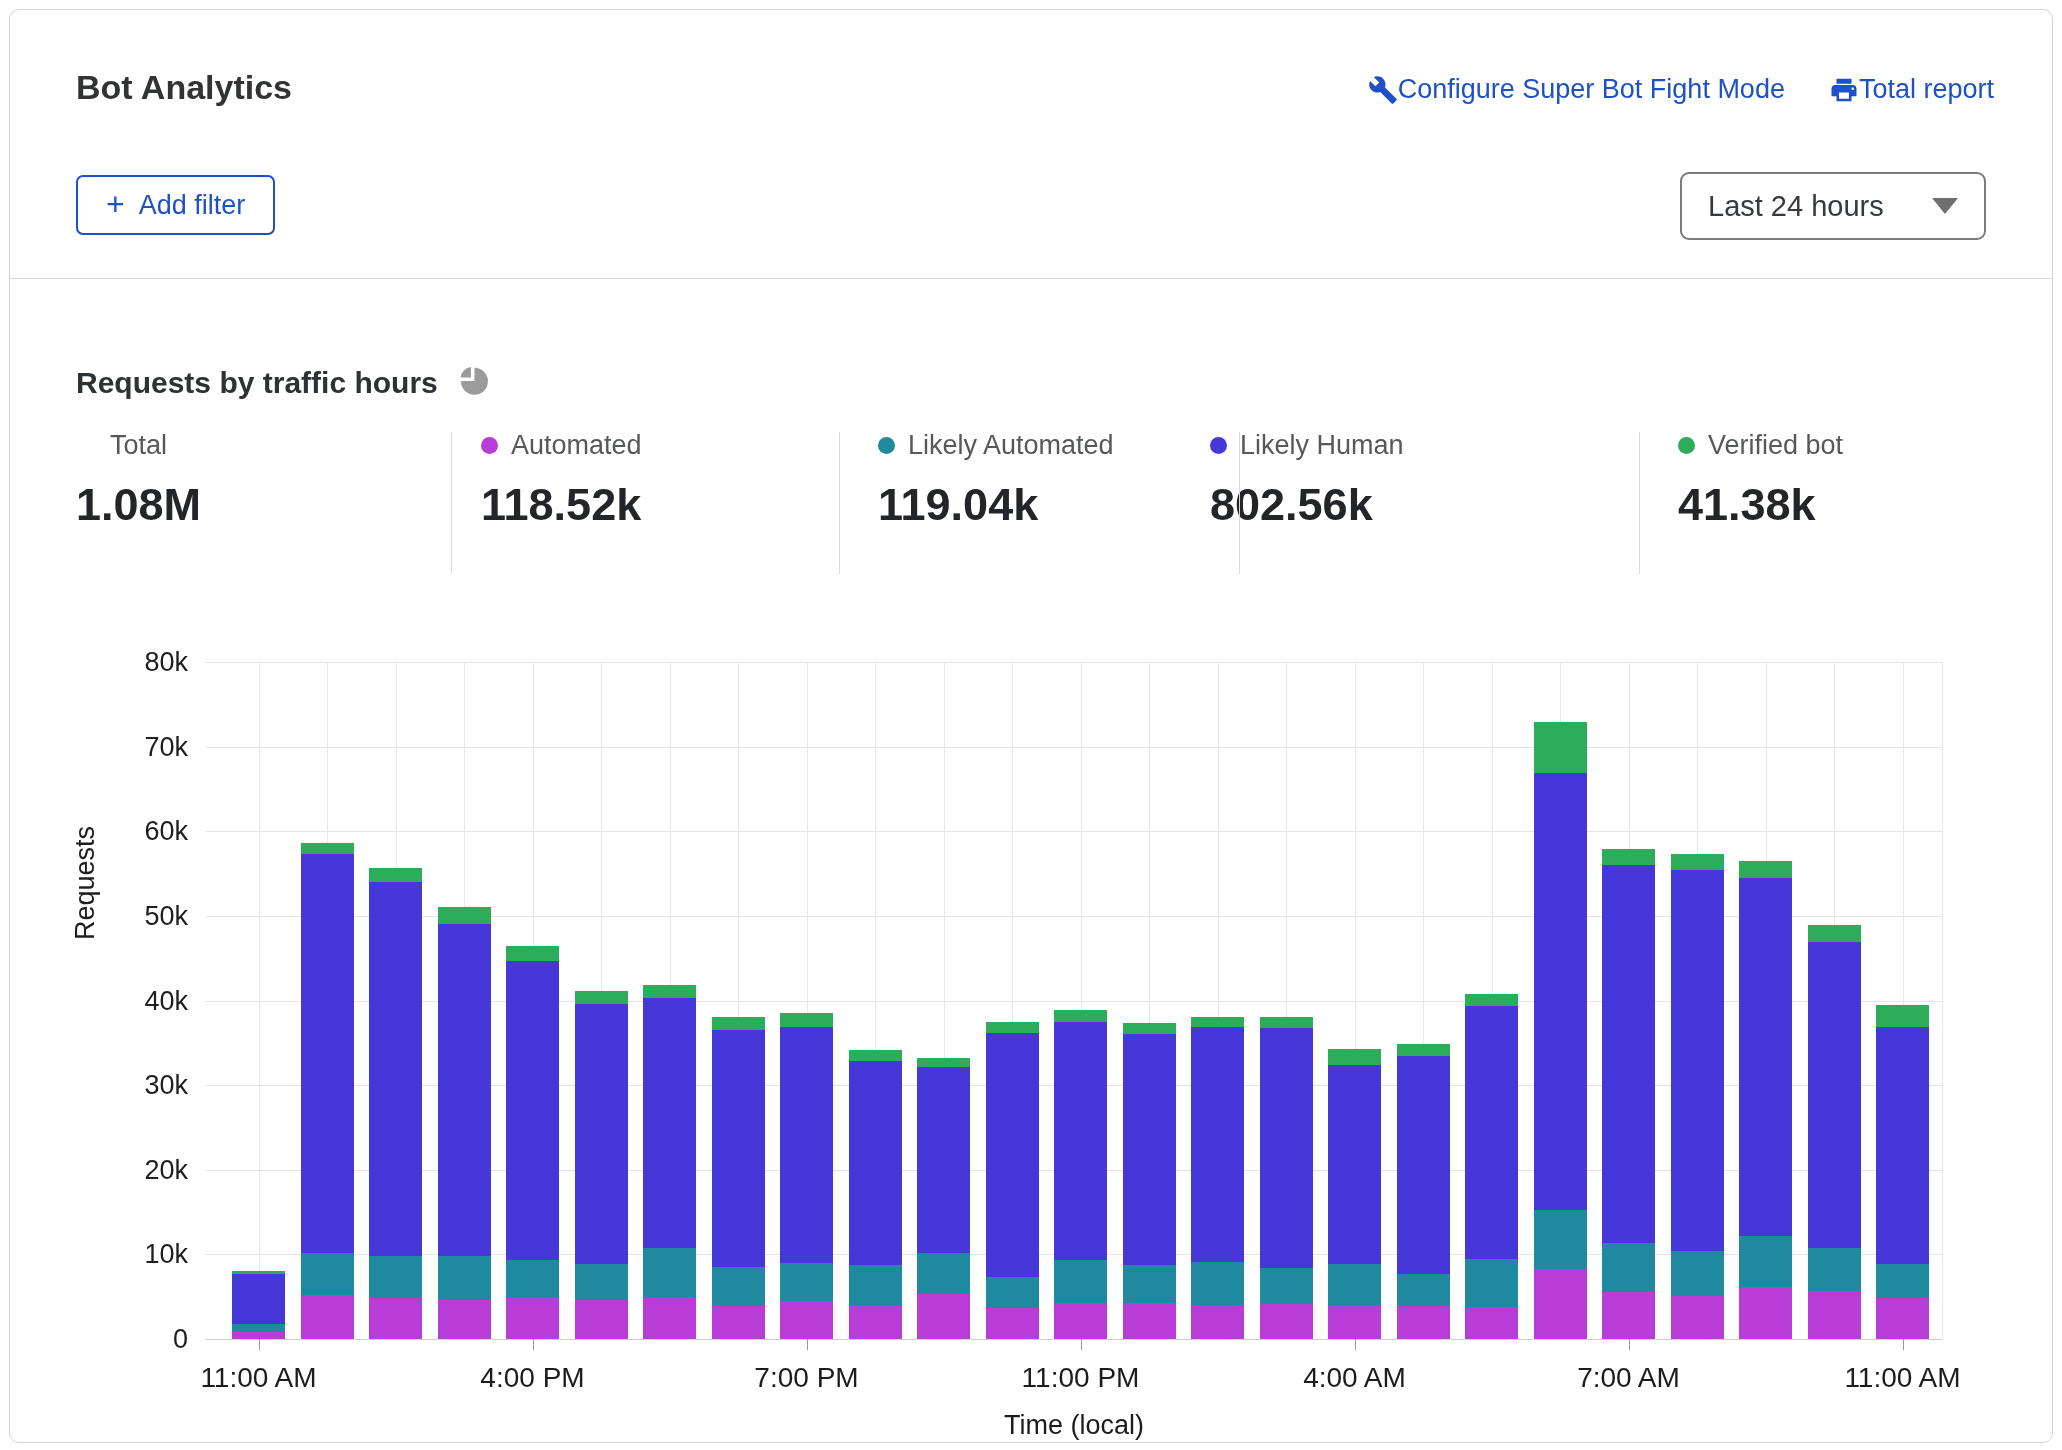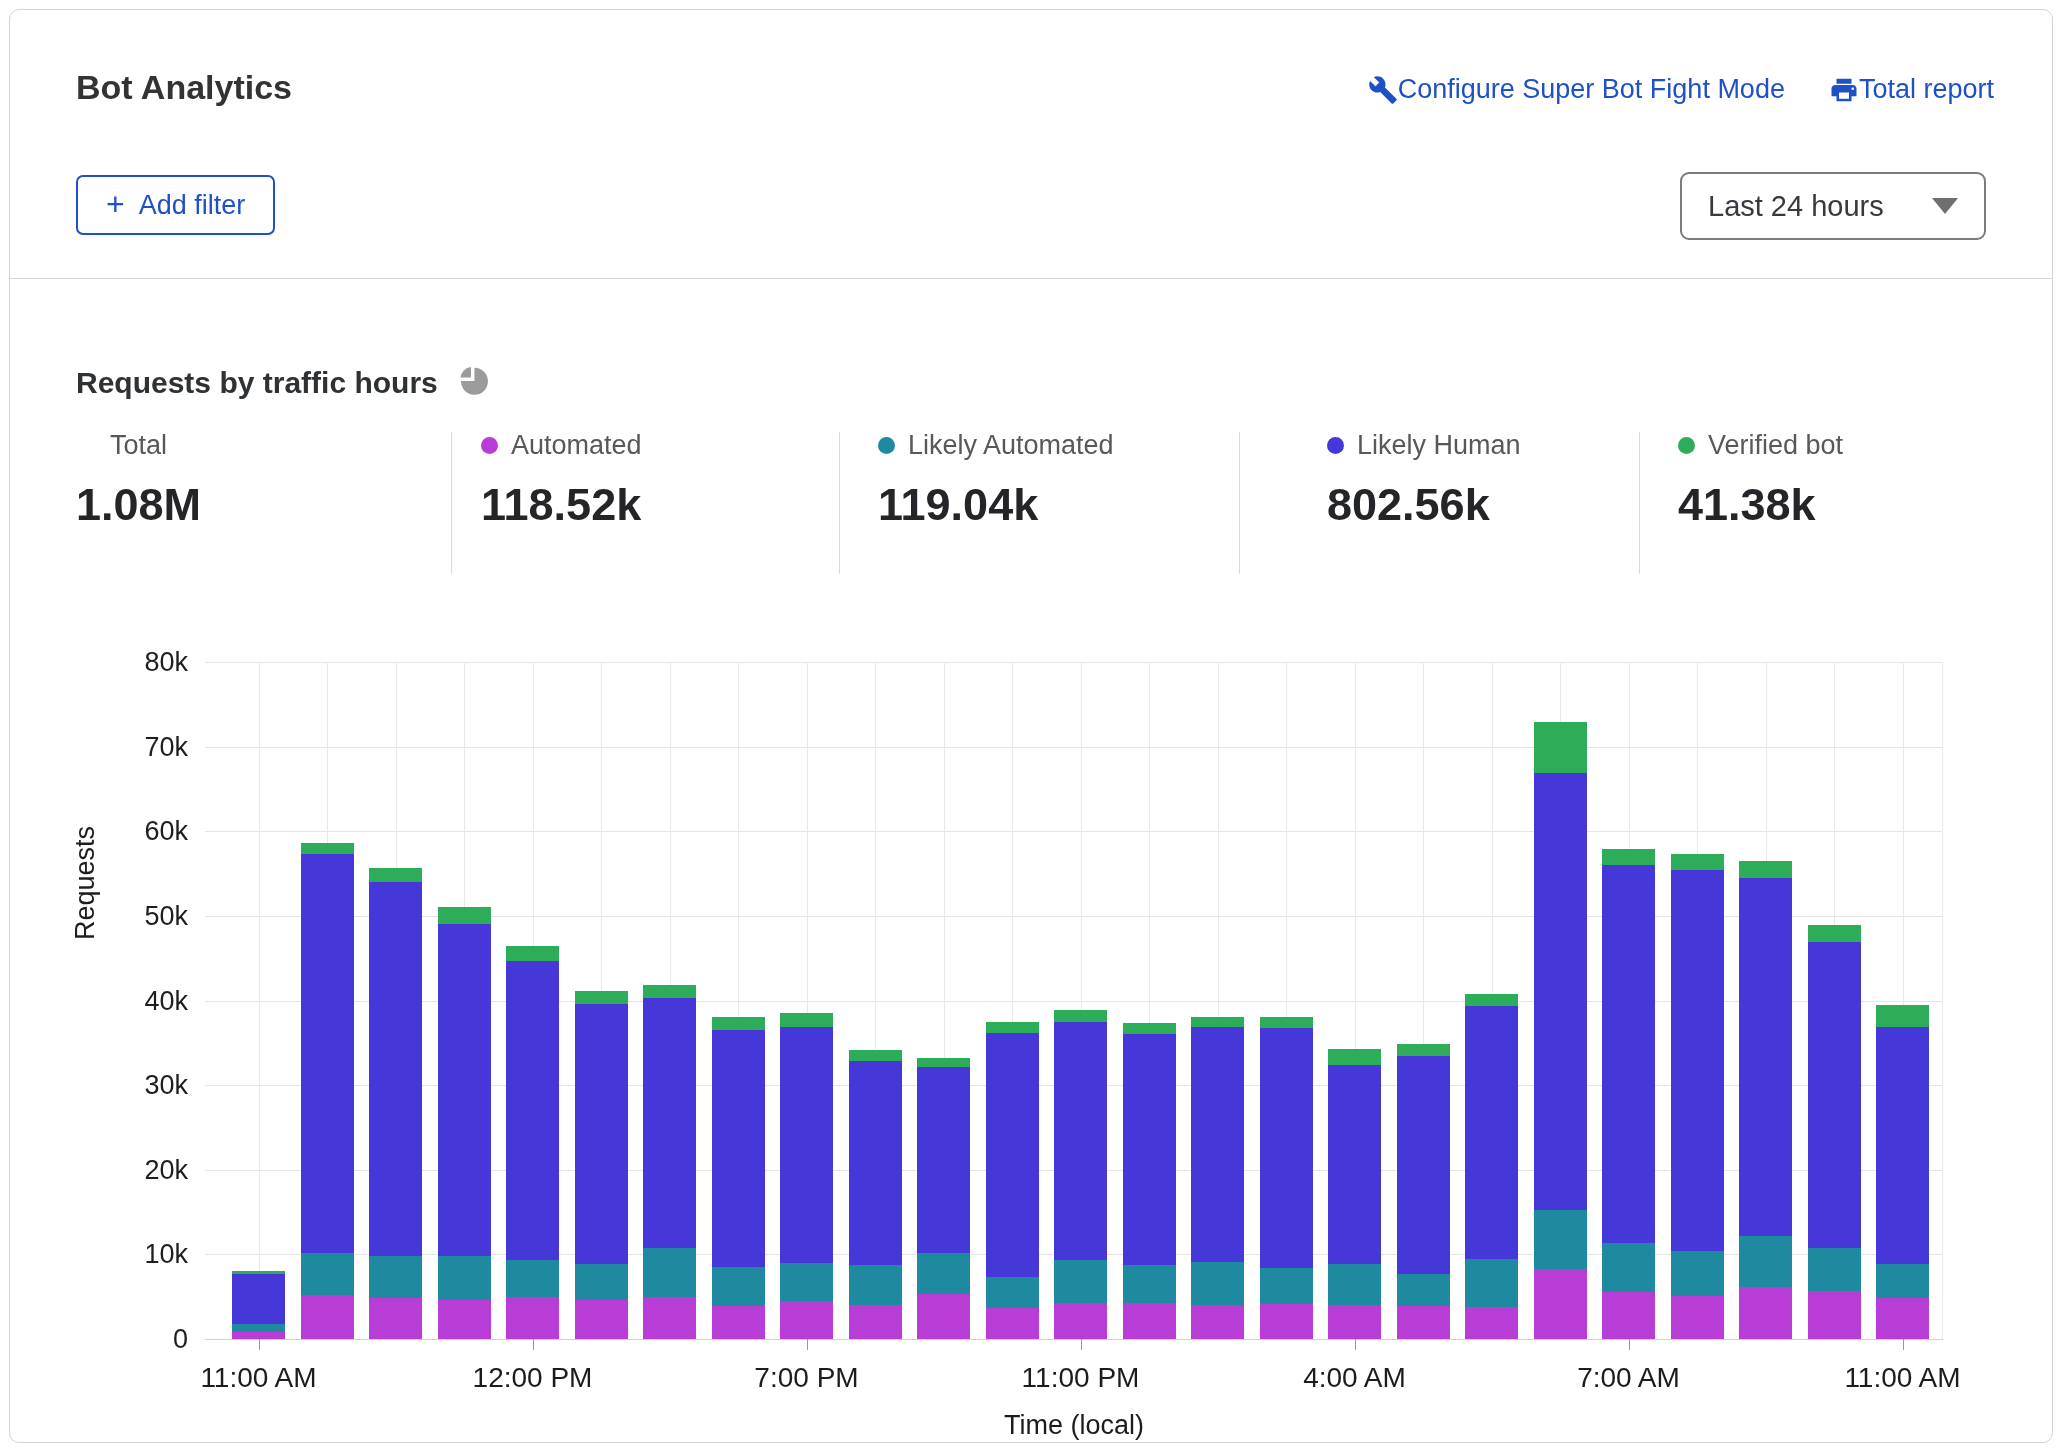--- a/index.html
+++ b/index.html
@@ -127,21 +127,21 @@
           </div>
           <div class="stat-value">118.52k</div>
         </div>
         <div class="stat-col" style="left: 868px;">
           <div class="stat-label">
             <span class="stat-dot" style="background: rgb(31, 138, 159);"></span>
             <span>Likely Automated</span>
           </div>
           <div class="stat-value">119.04k</div>
         </div>
-        <div class="stat-col" style="left: 1317px;">
+        <div class="stat-col" style="left: 1200px;">
           <div class="stat-label">
             <span class="stat-dot" style="background: rgb(70, 56, 216);"></span>
             <span>Likely Human</span>
           </div>
           <div class="stat-value">802.56k</div>
         </div>
         <div class="stat-col" style="left: 1668px;">
           <div class="stat-label">
             <span class="stat-dot" style="background: rgb(45, 173, 90);"></span>
             <span>Verified bot</span>
@@ -348,21 +348,21 @@
         </div>
         <div class="bar" style="left: 1671px; height: 334.269px;">
           <div class="seg" style="bottom: 0px; height: 41.4663px; background: rgb(184, 60, 214);"></div>
           <div class="seg" style="bottom: 41.4663px; height: 33.85px; background: rgb(31, 138, 159);"></div>
           <div class="seg" style="bottom: 75.3162px; height: 236.95px; background: rgb(70, 56, 216);"></div>
           <div class="seg" style="bottom: 312.266px; height: 22.0025px; background: rgb(45, 173, 90);"></div>
         </div>
         <div class="xtick" style="left: 53.5px;"></div>
         <div class="xlab" style="left: -46.5px;">11:00 AM</div>
         <div class="xtick" style="left: 327.5px;"></div>
-        <div class="xlab" style="left: 227.5px;">12:00 PM</div>
+        <div class="xlab" style="left: 227.5px;">4:00 PM</div>
         <div class="xtick" style="left: 601.5px;"></div>
         <div class="xlab" style="left: 501.5px;">7:00 PM</div>
         <div class="xtick" style="left: 875.5px;"></div>
         <div class="xlab" style="left: 775.5px;">11:00 PM</div>
         <div class="xtick" style="left: 1149.5px;"></div>
         <div class="xlab" style="left: 1049.5px;">4:00 AM</div>
         <div class="xtick" style="left: 1423.5px;"></div>
         <div class="xlab" style="left: 1323.5px;">7:00 AM</div>
         <div class="xtick" style="left: 1697.5px;"></div>
         <div class="xlab" style="left: 1597.5px;">11:00 AM</div>

